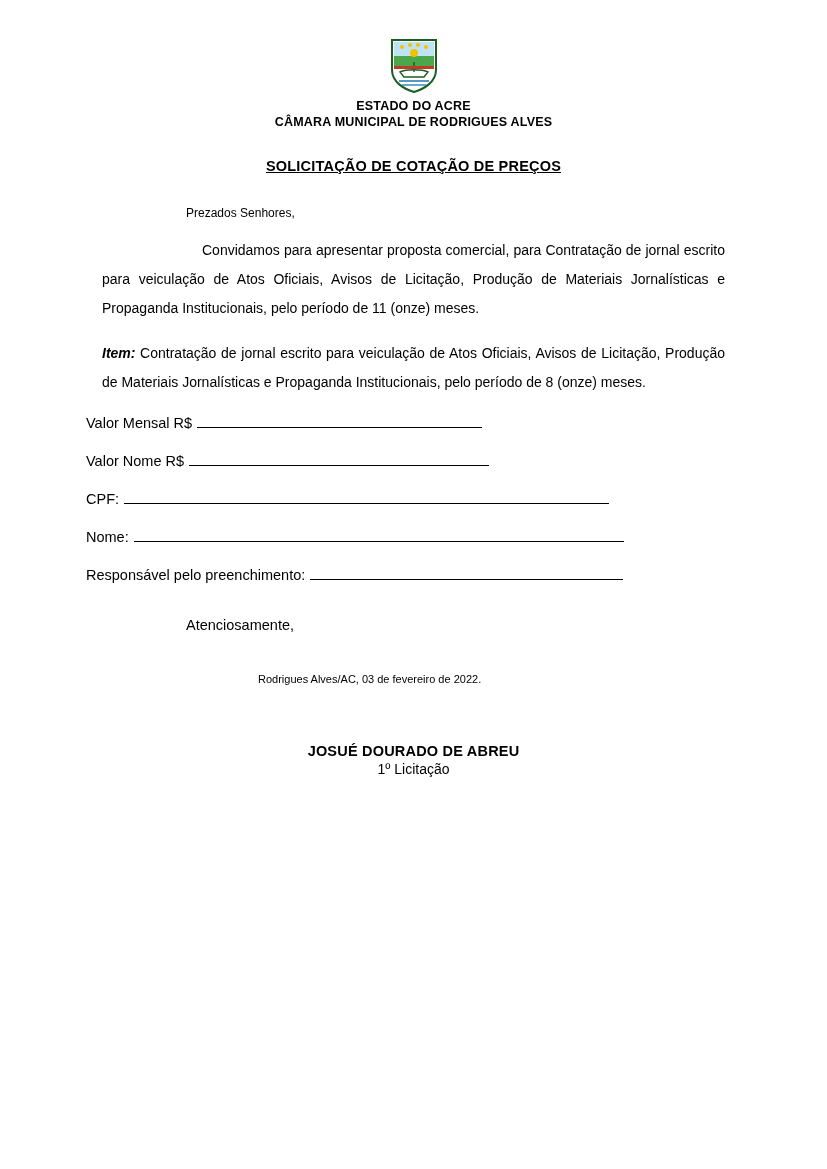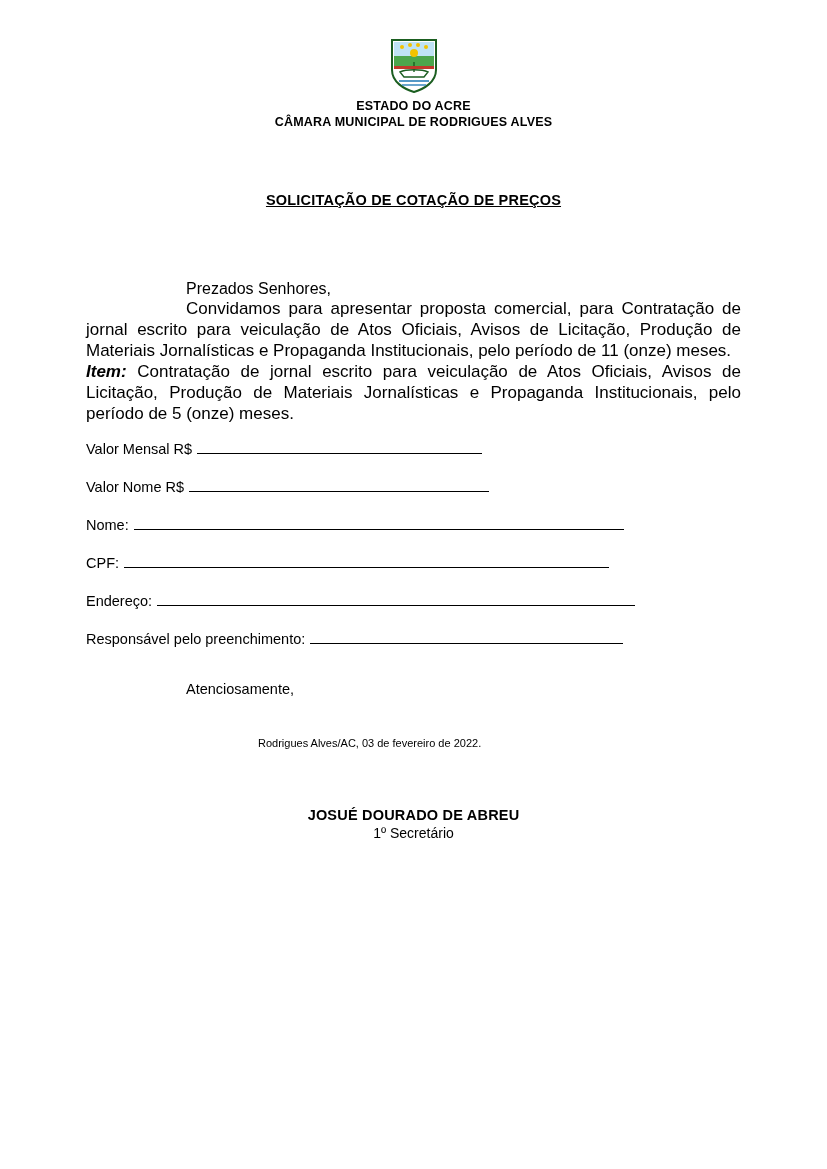--- a/index.html
+++ b/index.html
@@ -36,40 +36,40 @@
   }
   .org-line {
     font-size: 12.5px;
     font-weight: bold;
     line-height: 16px;
     letter-spacing: 0.2px;
   }
 
   
   .doc-title {
-    margin-top: 62px;
+    margin-top: 28px;
     text-align: center;
     font-size: 14.5px;
     font-weight: bold;
     text-decoration: underline;
     letter-spacing: 0.2px;
   }
 
   
   .salutation {
-    margin-top: 72px;
+    margin-top: 32px;
     margin-left: 100px;
-    font-size: 16px;
+    font-size: 12px;
   }
 
   p.para {
-    font-size: 17px;
-    line-height: 21px;
+    font-size: 14px;
+    line-height: 29px;
     text-align: justify;
-    margin: 0;
+    margin: 16px;
   }
   .para-invite {
     margin-top: 35px;
     text-indent: 100px;
   }
   .para-item {
     margin-top: 22px;
   }
   .para-item .it {
     font-style: italic;
@@ -164,57 +164,53 @@
     <div class="org-line">ESTADO DO ACRE</div>
     <div class="org-line">CÂMARA MUNICIPAL DE RODRIGUES ALVES</div>
   </div>
 
   <div class="doc-title">SOLICITAÇÃO DE COTAÇÃO DE PREÇOS</div>
 
   <div class="salutation">Prezados Senhores,</div>
 
   <p class="para para-invite">Convidamos para apresentar proposta comercial, para Contratação de jornal escrito para veiculação de Atos Oficiais, Avisos de Licitação, Produção de Materiais Jornalísticas e Propaganda Institucionais, pelo período de 11 (onze) meses.</p>
 
-  <p class="para para-item"><span class="it">Item:</span><span> Contratação de jornal escrito para veiculação de Atos Oficiais, Avisos de Licitação, Produção de Materiais Jornalísticas e Propaganda Institucionais, pelo período de 5 (onze) meses.</span></p>
+  <p class="para para-item"><span class="it">Item:</span><span> Contratação de jornal escrito para veiculação de Atos Oficiais, Avisos de Licitação, Produção de Materiais Jornalísticas e Propaganda Institucionais, pelo período de 8 (onze) meses.</span></p>
 
   <div class="fields">
 
     <div class="field-row">
       <span class="field-label">Valor Mensal R$</span>
       <span class="blank blank-short"></span>
     </div>
 
     <div class="field-row">
       <span class="field-label">Valor Nome R$</span>
       <span class="blank blank-medium"></span>
     </div>
 
     <div class="field-row">
+      <span class="field-label">CPF:</span>
+      <span class="blank blank-long2"></span>
+    </div>
+
+    <div class="field-row">
       <span class="field-label">Nome:</span>
       <span class="blank blank-long"></span>
     </div>
 
-    <div class="field-row">
-      <span class="field-label">CPF:</span>
-      <span class="blank blank-long2"></span>
-    </div>
-
-    <div class="field-row">
-      <span class="field-label">Endereço:</span>
-      <span class="blank blank-long3"></span>
-    </div>
 
     <div class="field-row">
       <span class="field-label">Responsável pelo preenchimento:</span>
       <span class="blank blank-resp"></span>
     </div>
 
   </div>
 
   <div class="closing">Atenciosamente,</div>
   <div class="place-date">Rodrigues Alves/AC, 03 de fevereiro de 2022.</div>
 
   <div class="signature">
     <div class="sig-name">JOSUÉ DOURADO DE ABREU</div>
-    <div class="sig-role">1º Secretário</div>
+    <div class="sig-role">1º Licitação</div>
   </div>
 
 </div>
 
 </body></html>

